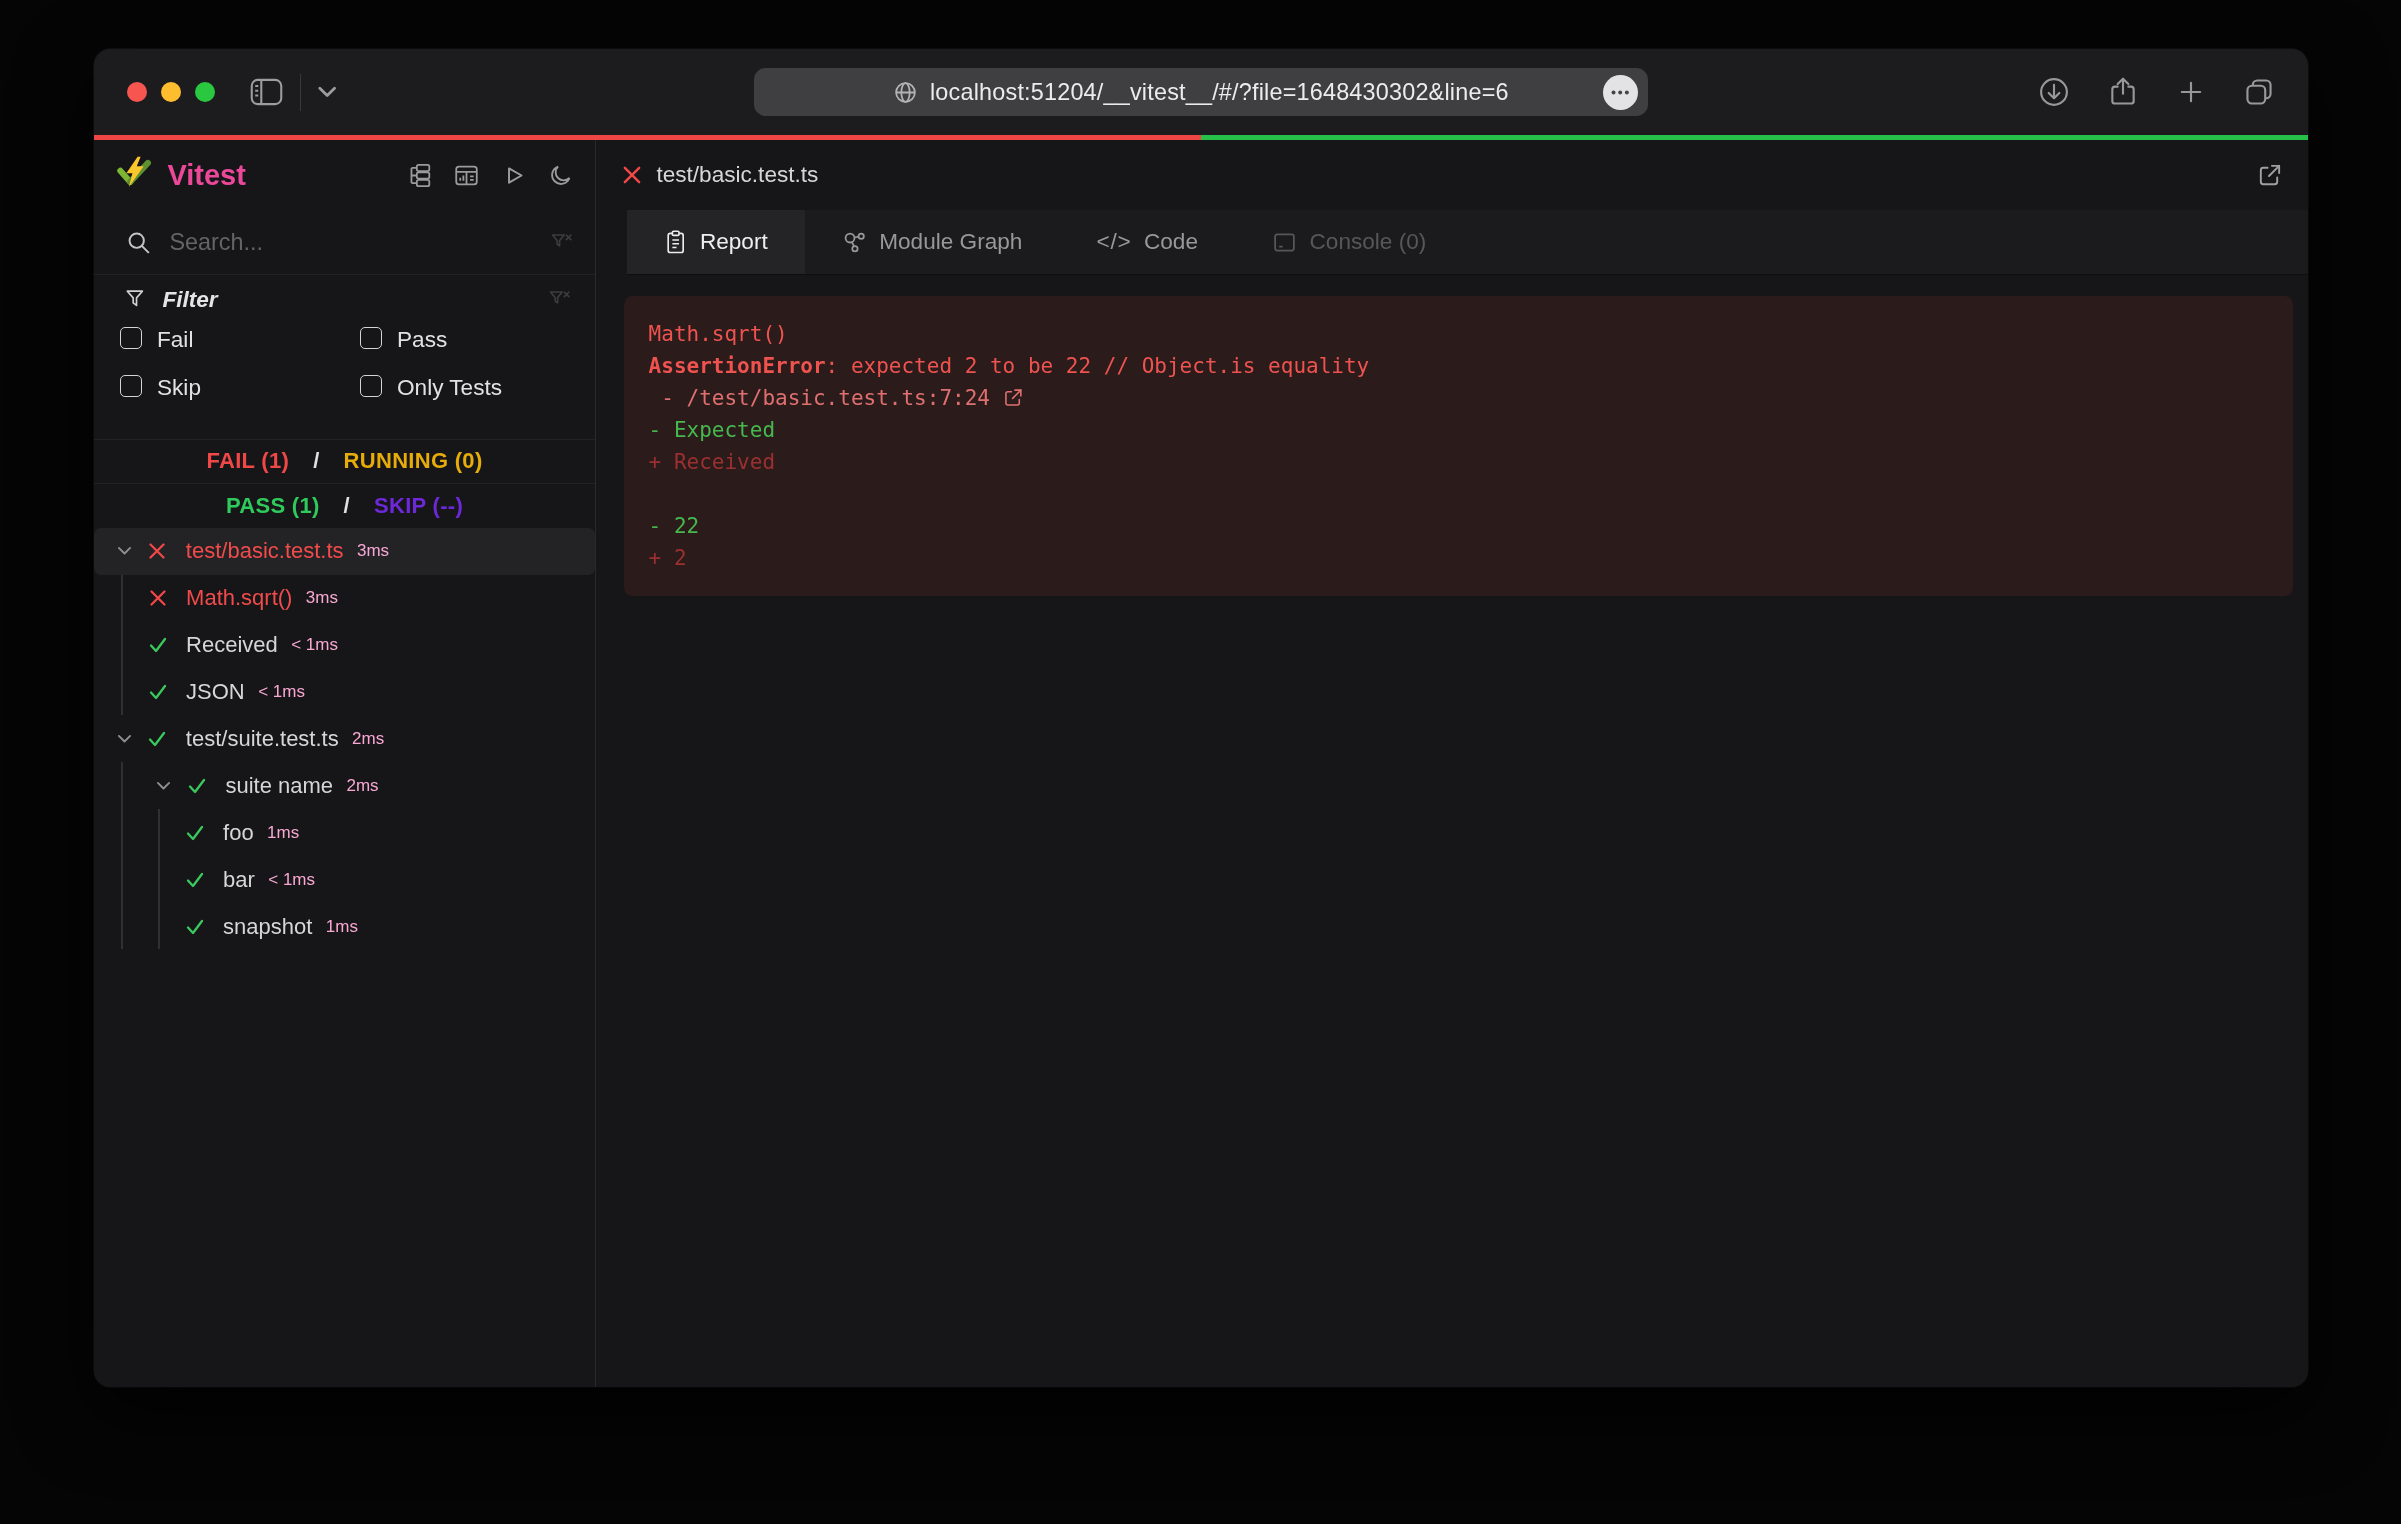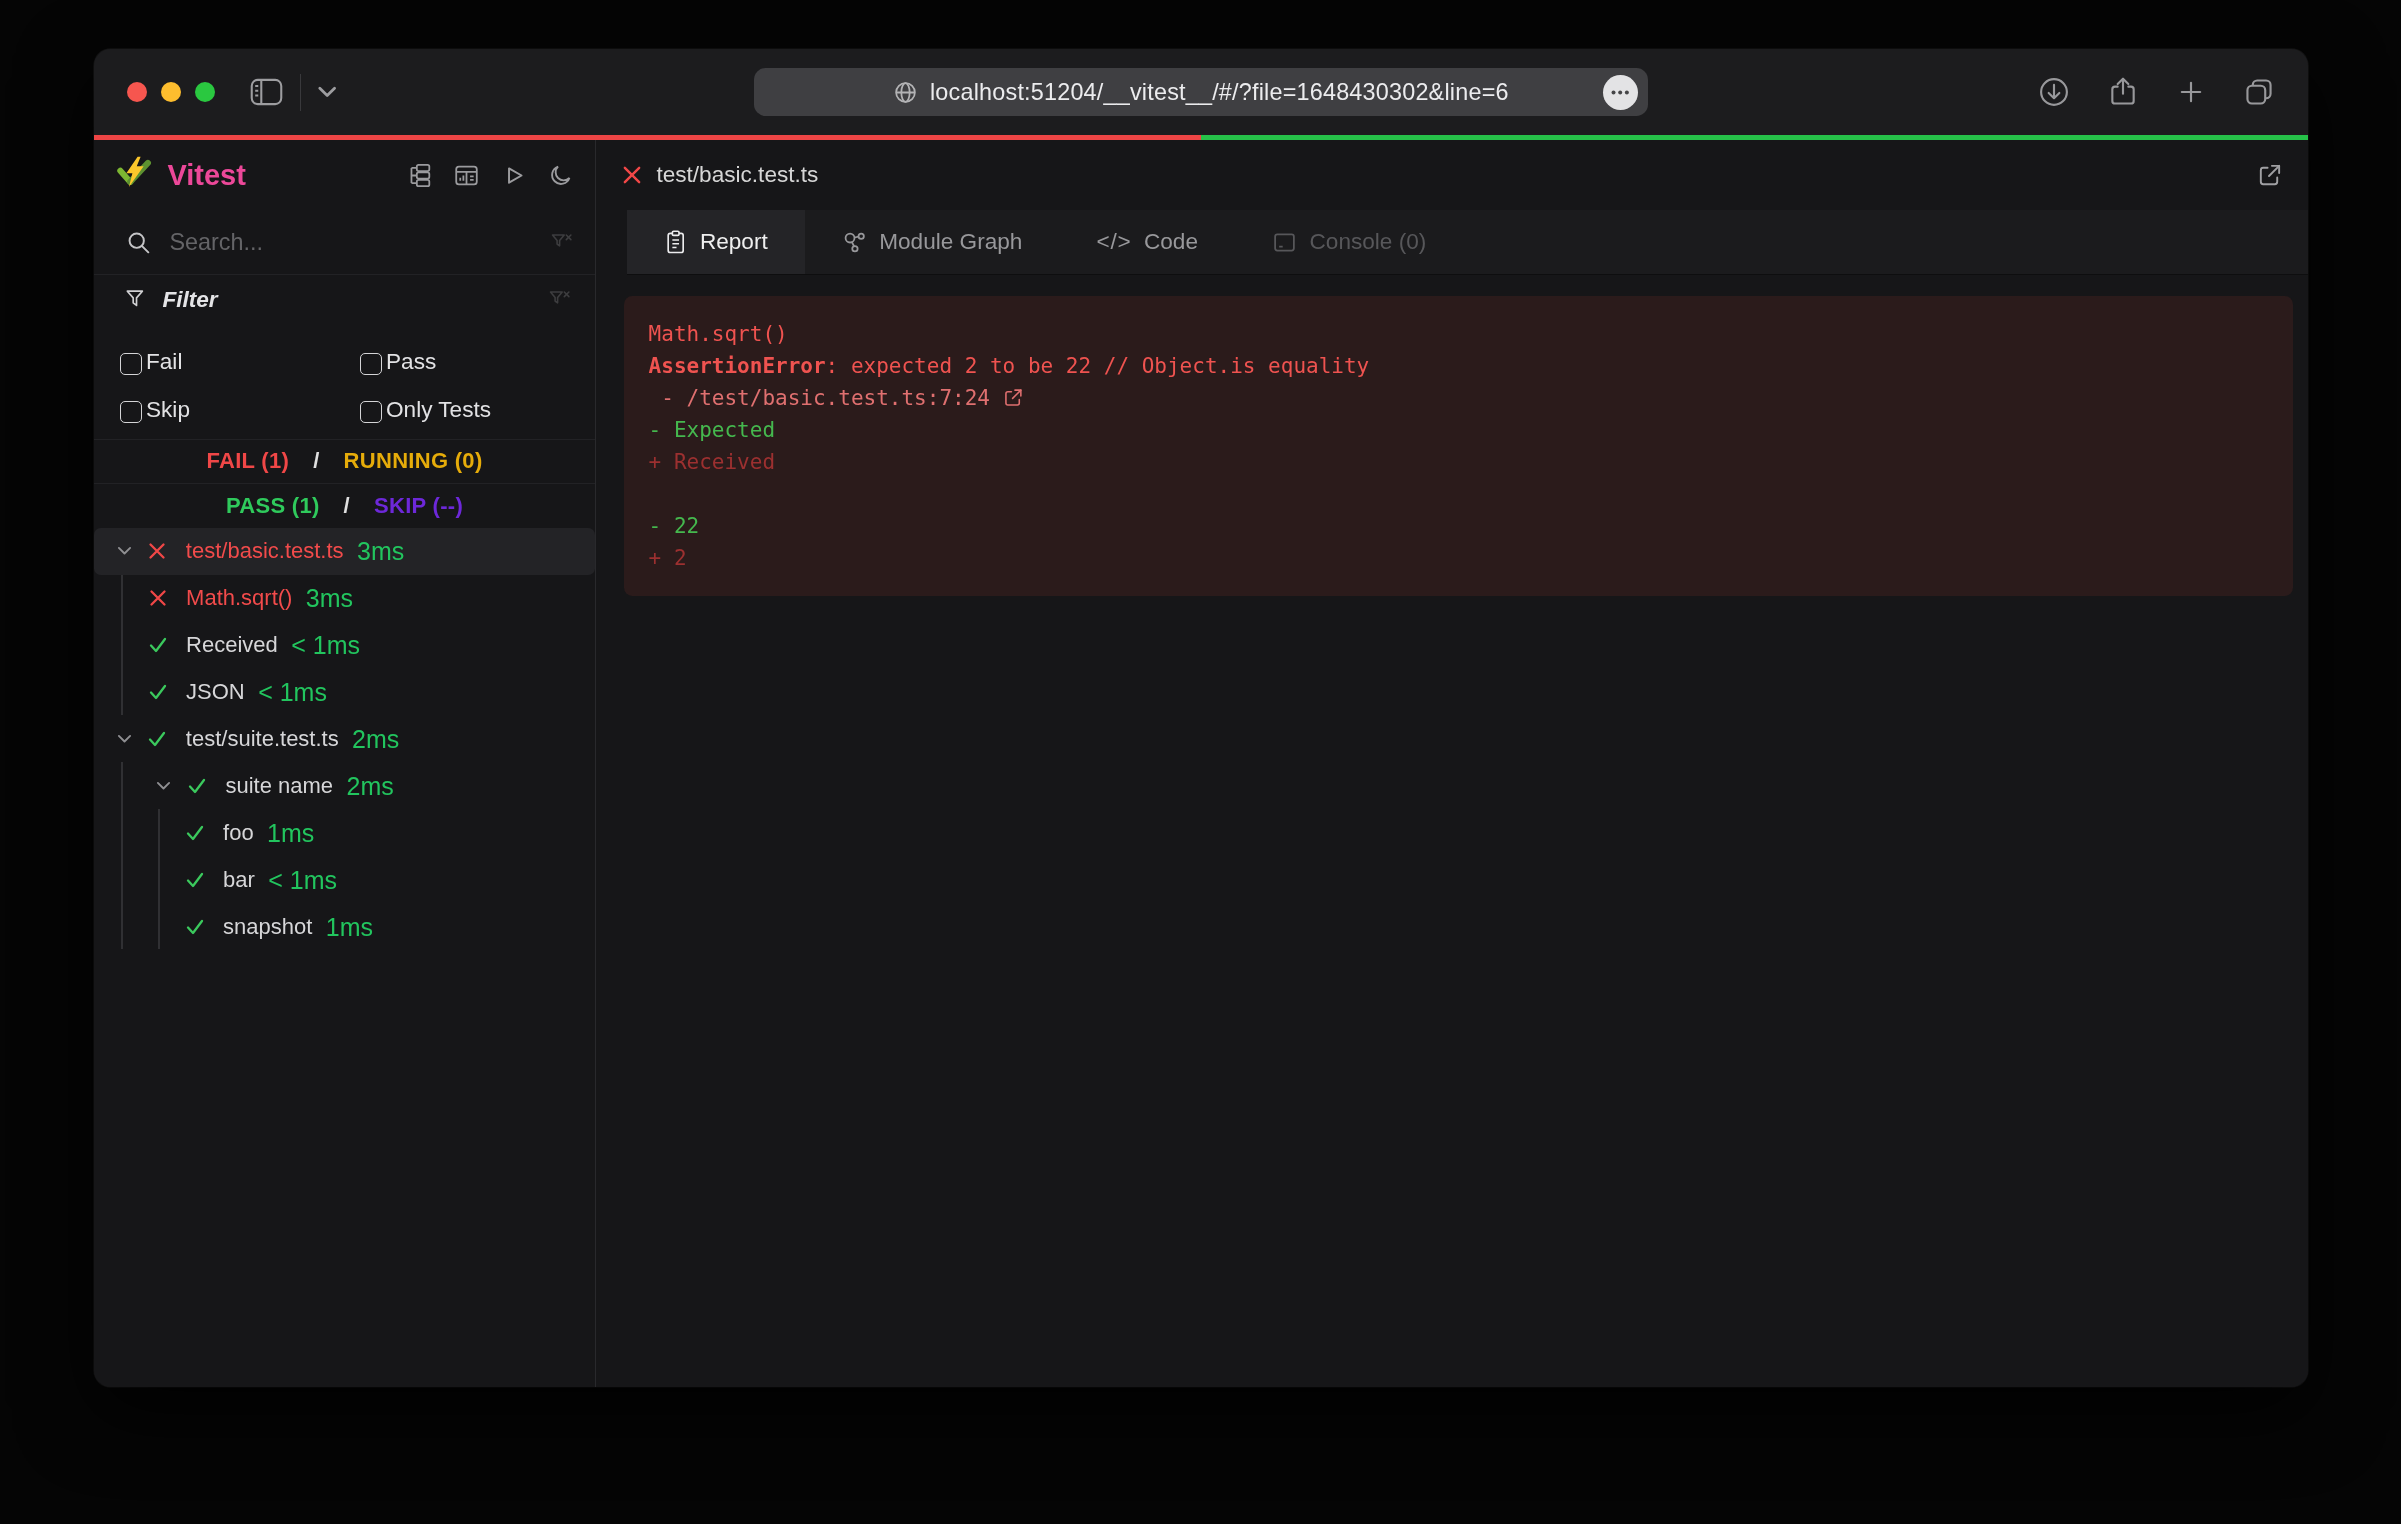--- a/index.html
+++ b/index.html
@@ -44,40 +44,40 @@
   .search-row{ height:65px; display:flex; align-items:center; padding:0 22px 0 32px; border-bottom:0.8px solid #222225; flex:none; }
   .search-input{ flex:1; margin-left:18.4px; background:transparent; border:none; outline:none;
     color:#d8d8d8; font-size:23.4px; font-family:"Liberation Sans",sans-serif; }
   .search-input::placeholder{ color:#646467; }
 
   .filter-section{ padding:11.7px 0 16px 0; flex:none; }
   .filter-header{ height:40px; display:flex; align-items:flex-start; padding:0 22px 0 30px;font-style:italic; }
   .filter-title{ color:#e4e4e6; font-size:22.6px; font-weight:700; margin-left:15px; }
   .ml-auto{ margin-left:auto; }
   .cb-grid{ display:grid; grid-template-columns:240px 1fr; padding-left:26px; }
-  .cb-item{ height:48px; display:flex; align-items:flex-end; gap:4px; cursor:pointer; }
+  .cb-item{ height:48px; display:flex; align-items:flex-start; gap:15px; cursor:pointer; }
   .cbox{ width:22px; height:22px; border:1.7px solid #d4d4d6; border-radius:5px; flex:none; }
   .cb-label{ color:#e2e2e4; font-size:22.6px; }
 
   .dashboard{ border-top:0.8px solid #222225; flex:none; }
   .stat-row{ height:44px; display:flex; align-items:center; justify-content:center; gap:24px;
     font-size:22px; font-weight:700; letter-spacing:0.3px; }
   .stat-row.first{ border-bottom:0.8px solid #222225; }
   .st-fail{ color:#f04747; } .st-running{ color:#e6ac0a; } .st-pass{ color:#2fca5c; } .st-skip{ color:#6d28d9; }
   .st-sep{ color:#e0e0e0; }
 
   .tree{ flex:1; position:relative; overflow:hidden; }
   .trow{ height:47px; display:flex; align-items:center; cursor:pointer; position:relative; }
   .trow.sel{ background:#232326; border-radius:6.7px; }
   .pl-d0{ padding-left:18.4px; } .pl-d1leaf{ padding-left:52px; } .pl-d1{ padding-left:58px; } .pl-d2leaf{ padding-left:89px; }
   .chev{ width:23.4px; display:flex; justify-content:center; margin-right:10px; flex:none; }
   .ticon{ width:23.4px; display:flex; justify-content:center; flex:none; }
   .tlabel{ margin-left:16.7px; font-size:22px; color:#d6d6d8; white-space:nowrap; }
   .tlabel.fail{ color:#f24b4b; }
-  .tdur{ margin-left:13.4px; font-size:25px; color:#22c55e; white-space:nowrap; }
+  .tdur{ margin-left:13.4px; font-size:17px; color:#f9a8d4; white-space:nowrap; }
   .guide{ position:absolute; width:1.7px; background:#303033; }
 
   
   .main{ flex:1; display:flex; flex-direction:column; min-width:0; }
   .main-header{ height:70px; display:flex; align-items:center; padding:0 25px; flex:none; }
   .mh-file{ color:#d6d6d6; font-size:22.6px; margin-left:13.4px; }
   .mh-open{ margin-left:auto; cursor:pointer; display:flex; }
 
   .tabbar{ height:65px; background:#1b1b1d; border-bottom:0.8px solid #0e0e0f; display:flex; flex:none;margin-left:31px; }
   .tab{ display:flex; align-items:center; gap:12.5px; padding:0 37px; font-size:22.6px; color:#98989b; cursor:pointer; }

